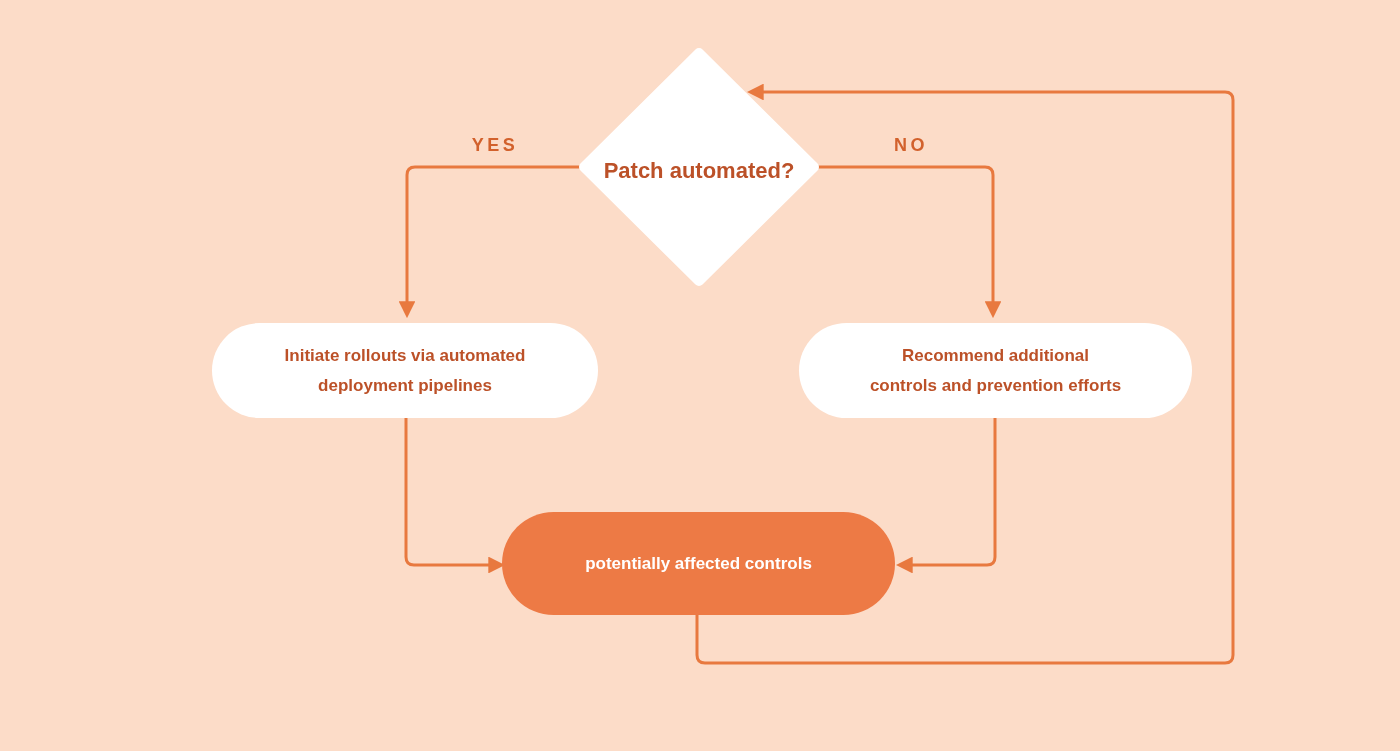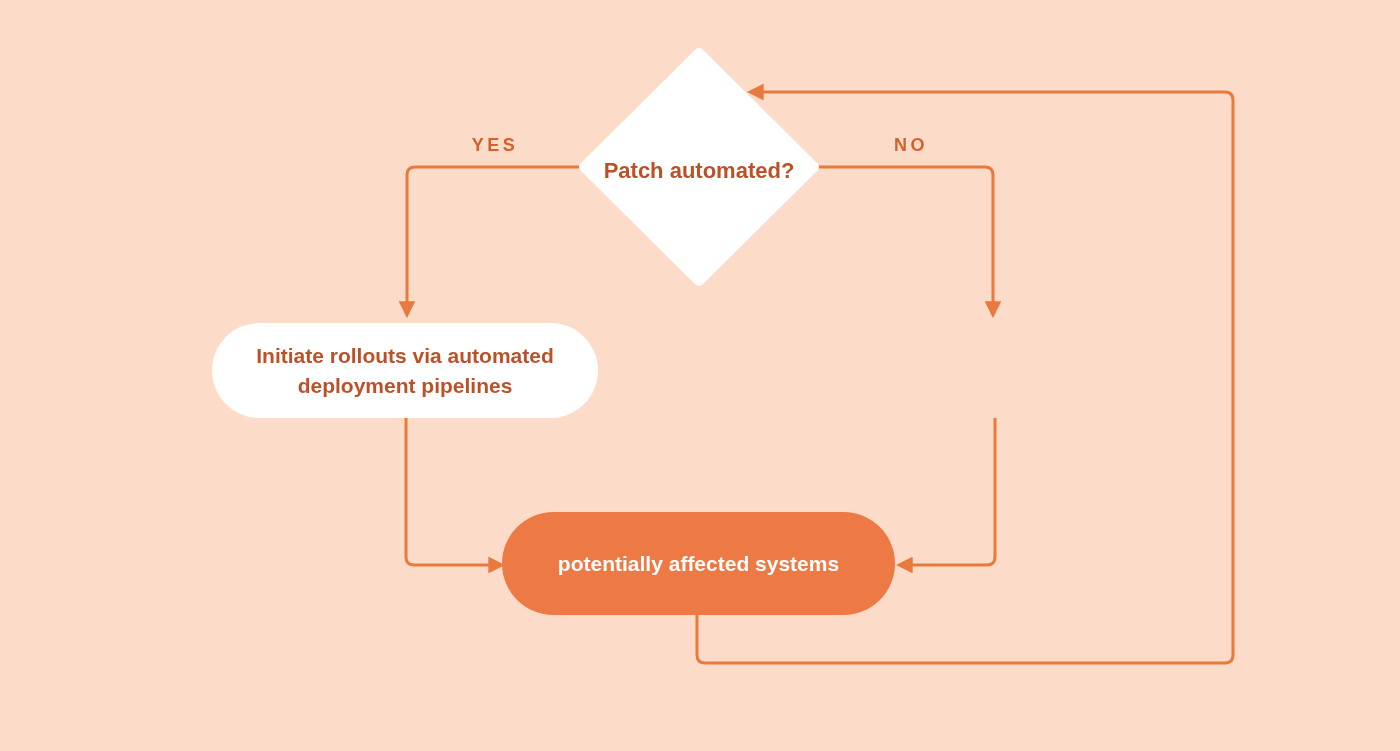--- a/index.html
+++ b/index.html
@@ -37,21 +37,21 @@
   }
   .node {
     position: absolute;
     z-index: 2;
     display: flex;
     flex-direction: column;
     align-items: center;
     justify-content: center;
     text-align: center;
     font-weight: bold;
-    font-size: 21px;
+    font-size: 17px;
     line-height: 30px;
     color: #bc5128;
   }
   .node-pill {
     background: #ffffff;
     border-radius: 50px;
   }
   .node-end {
     background: #ed7a45;
     border-radius: 52px;
@@ -114,18 +114,22 @@
 
   <div class="branch-label" id="label-yes">YES</div>
 
   <div class="branch-label" id="label-no">NO</div>
 
   <div class="node node-pill" id="node-yes">
     <span class="line">Initiate rollouts via automated</span>
     <span class="line">deployment pipelines</span>
   </div>
 
+  <div class="node node-pill" id="node-no">
+    <span class="line">Recommend additional</span>
+    <span class="line">controls and prevention efforts</span>
+  </div>
 
   <div class="node node-end" id="node-end">
-    <span class="line">potentially affected systems</span>
+    <span class="line">potentially affected controls</span>
   </div>
 
 </div>
 
 </body></html>

